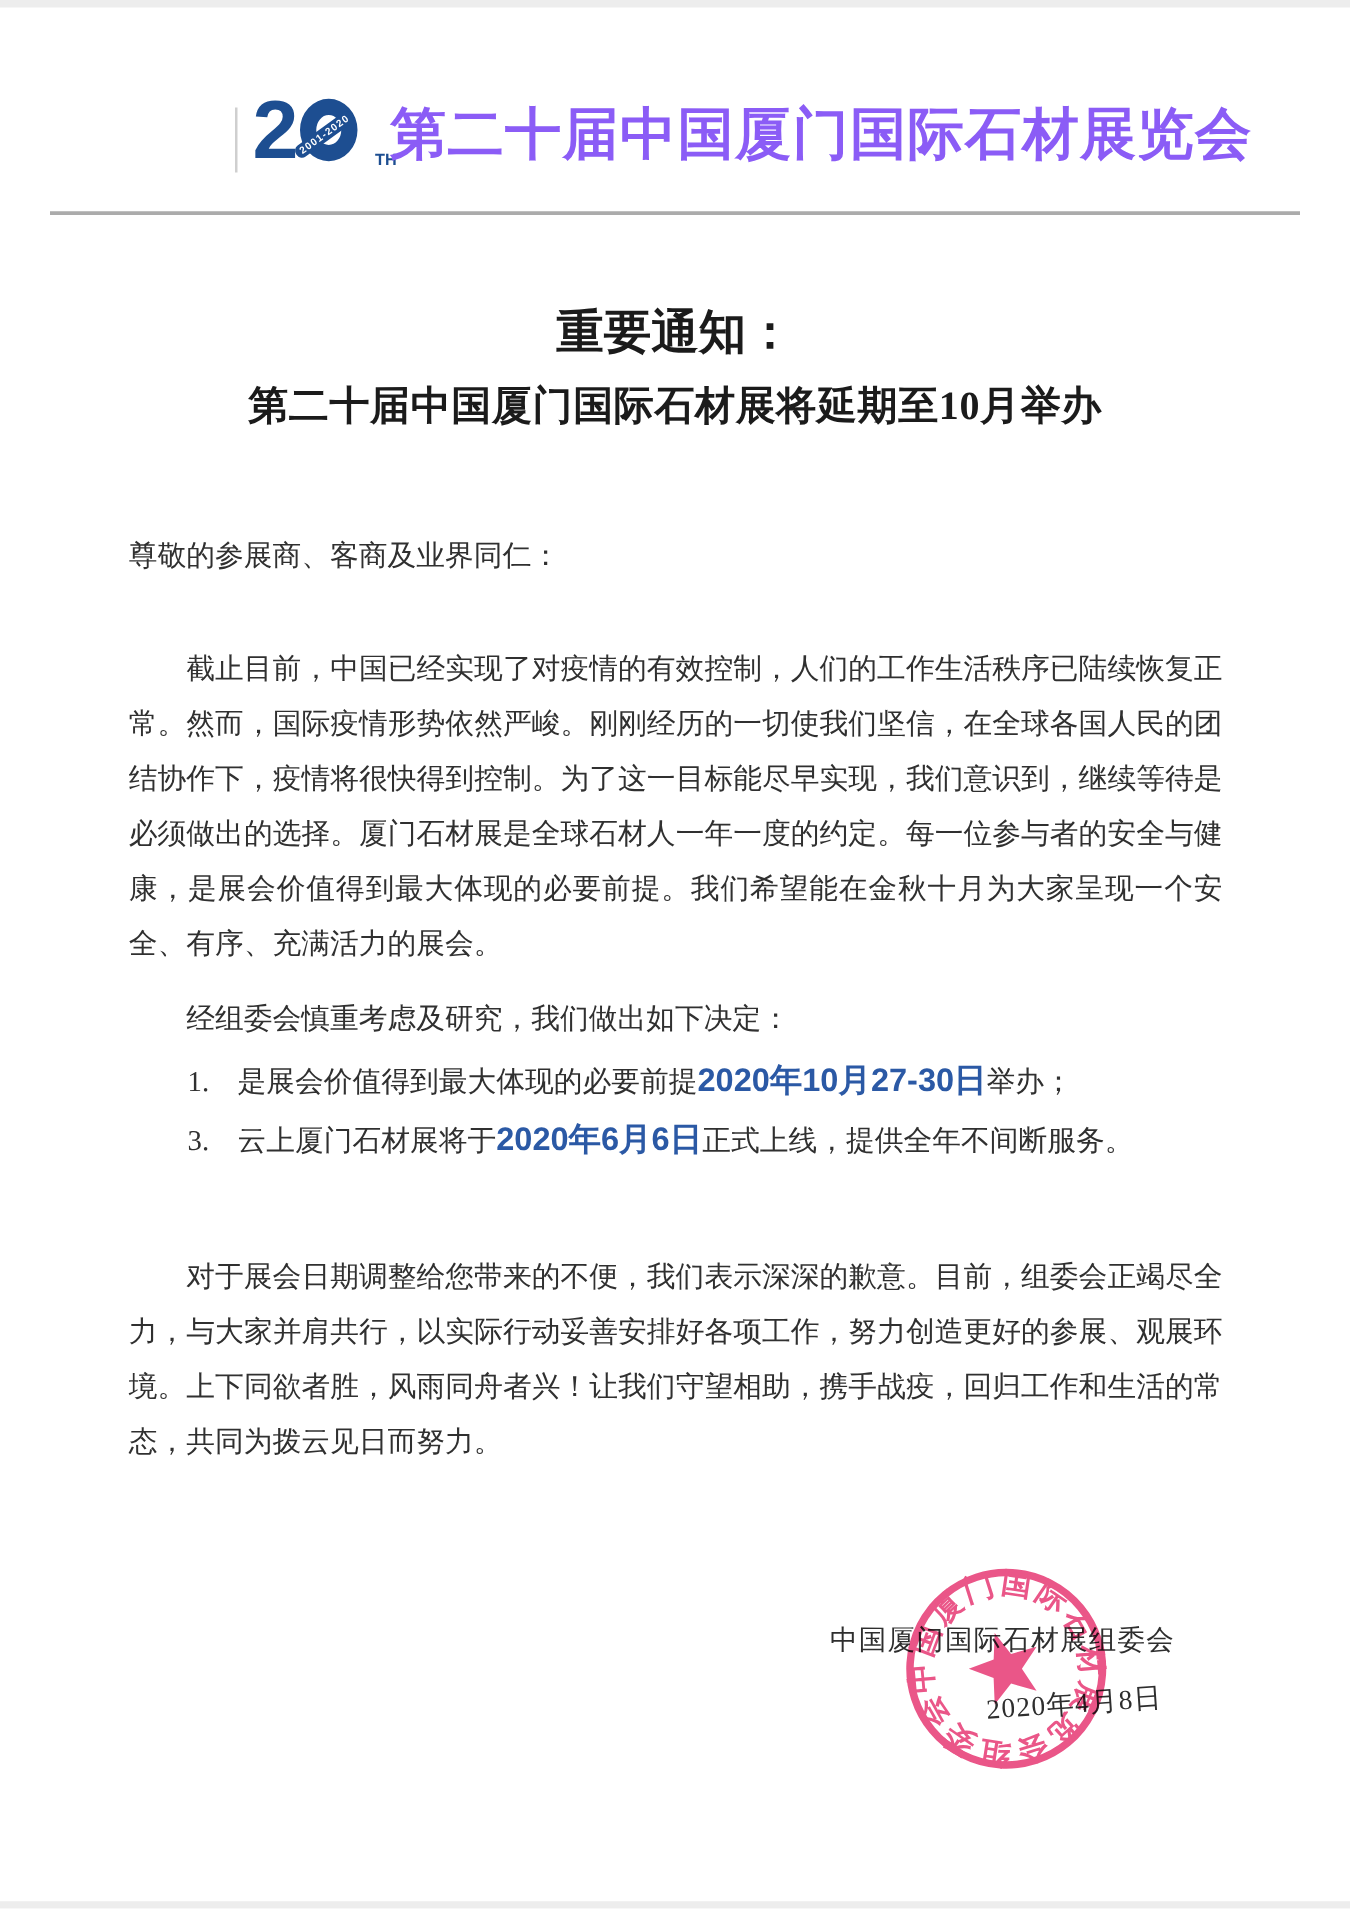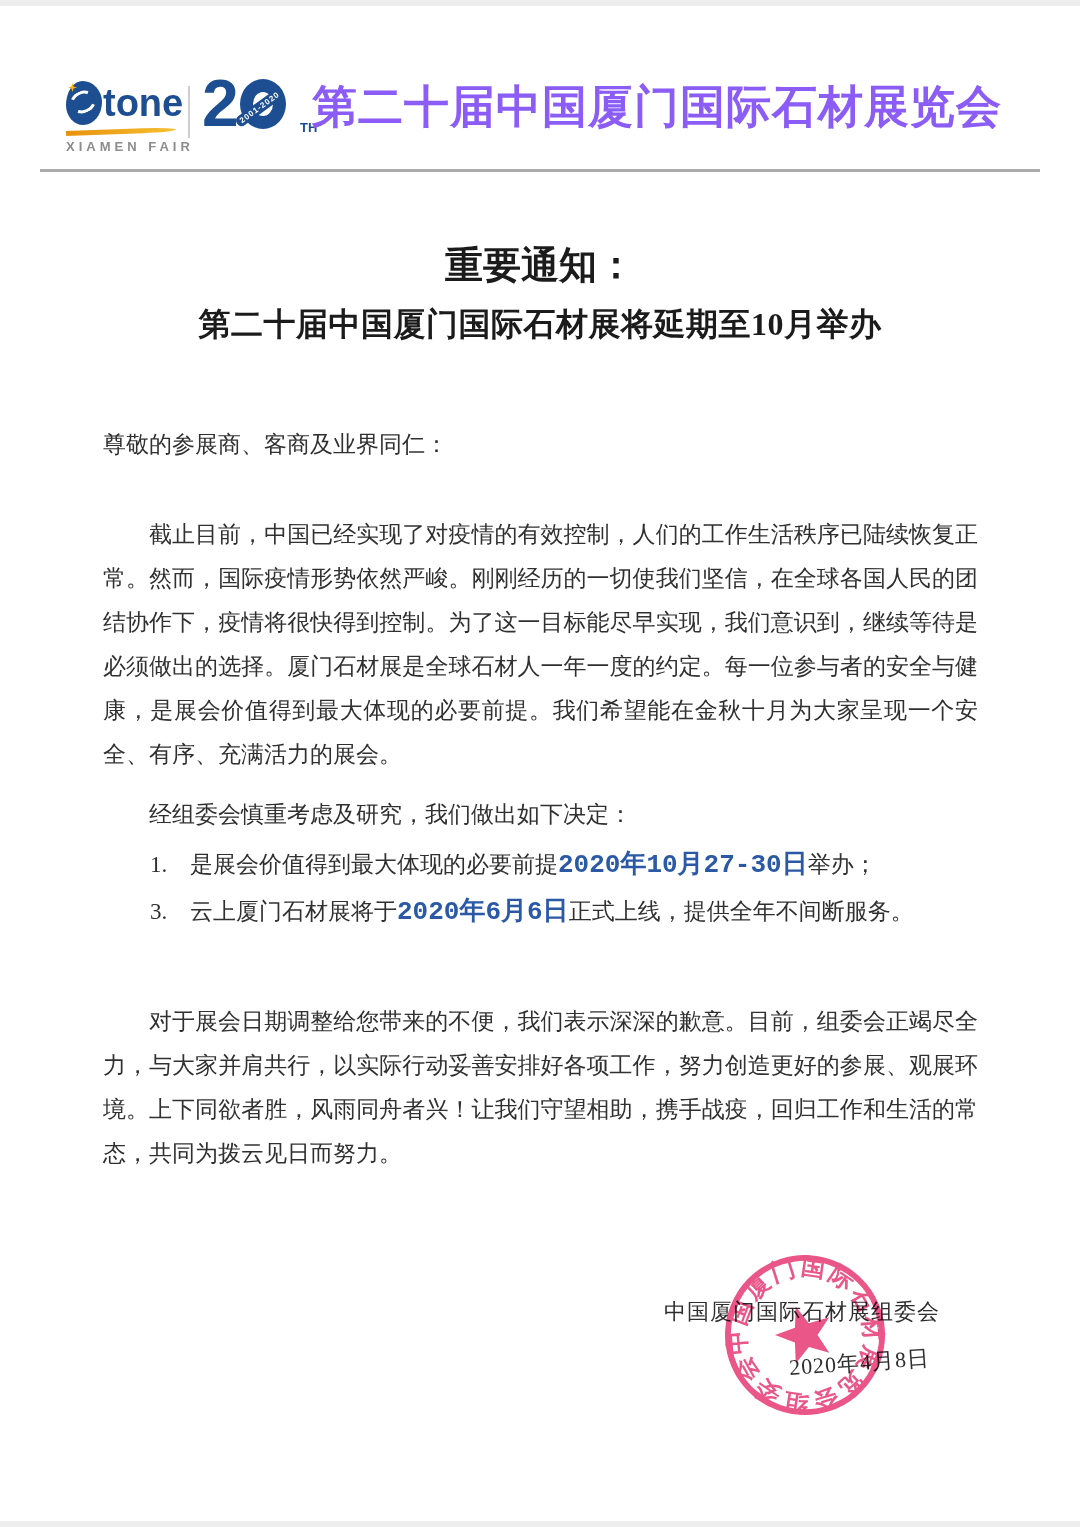--- a/index.html
+++ b/index.html
@@ -116,21 +116,21 @@
     font-size: 23px; color: #303030; line-height: 44px;
     text-align: justify;
   }
   .salutation { top: 427px; line-height: 36px; }
   .para1 { top: 513px; text-indent: 2em; }
   .para2 { top: 793px; text-indent: 2em; }
   .decisions { position: absolute; left: 150px; top: 841px; width: 830px; }
   .decision { height: 47px; line-height: 47px; font-size: 23px; color: #303030; white-space: nowrap; }
   .decision .num { display: inline-block; width: 40px; }
   .decision .date {
-    font-family: Liberation Mono, monospace;
+    font-family: Liberation Sans, sans-serif;
     font-weight: bold; font-size: 26px; color: #2b59a5;
   }
   .para3 { top: 1000px; text-indent: 2em; }
 
   
   .signature {
     position: absolute; right: 140px; top: 1297px;
     font-size: 22px; color: #2e2e2e; letter-spacing: 1px;
   }
   .sign-date {
@@ -149,31 +149,20 @@
   }
 </style>
 </head>
 <body>
 
 <div class="page">
   <div class="edge-strip top"></div>
   <div class="edge-strip bottom"></div>
 
   <div class="header">
-    <div class="stone-logo">
-      <div class="stone-row">
-        <span class="pebble">
-          <span class="spark"></span>
-          <span class="swirl"></span>
-        </span>
-        <span class="stone-word">tone</span>
-      </div>
-      <div class="stone-swoosh"></div>
-      <div class="stone-sub">XIAMEN FAIR</div>
-    </div>
 
     <div class="logo-divider"></div>
 
     <div class="logo20">
       <span class="two">2</span>
       <span class="zero"></span>
       <span class="ribbon">2001-2020</span>
       <span class="th">TH</span>
     </div>
 

